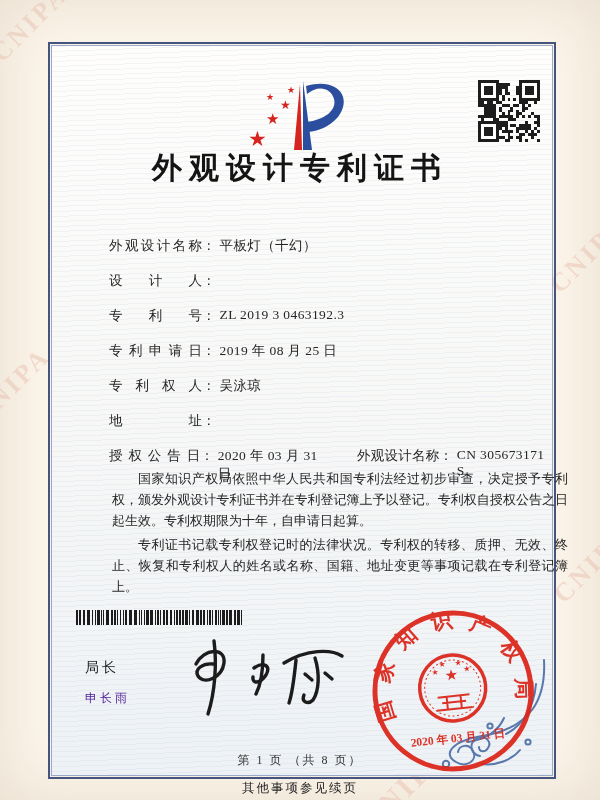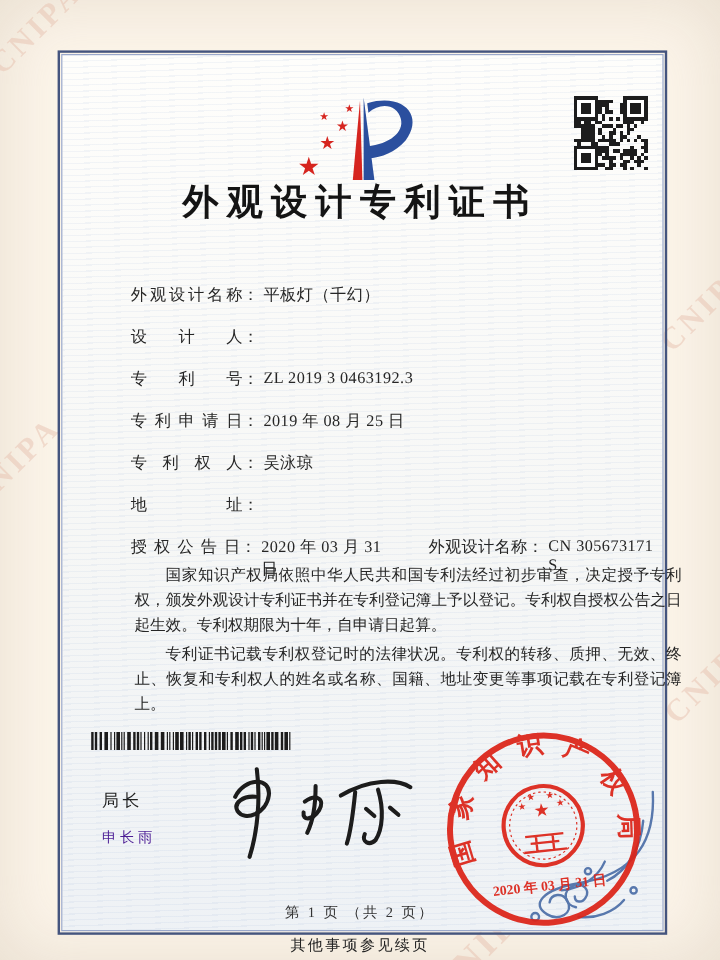--- a/index.html
+++ b/index.html
@@ -380,16 +380,16 @@
         <text x="71" y="69" font-size="8">★</text>
         <text x="79" y="62" font-size="8">★</text>
         <text x="95" y="62" font-size="8">★</text>
         <text x="103" y="69" font-size="8">★</text>
       </g>
       <path d="M71,92 h32 M75,98 h24 M69,105 h36 M80,92 v13 M94,92 v13" fill="none" stroke-width="2"></path>
     </g>
     <text x="87" y="138" font-size="11.5" font-weight="bold" fill="#dc2418" text-anchor="middle">2020 年 03 月 31 日</text>
   </svg>
 
-  <div class="abs content pageinfo">第 1 页 （共 2 页）</div>
+  <div class="abs content pageinfo">第 1 页 （共 8 页）</div>
   <div class="abs contnote">其他事项参见续页</div>
 
 </div>
 
 </body></html>

